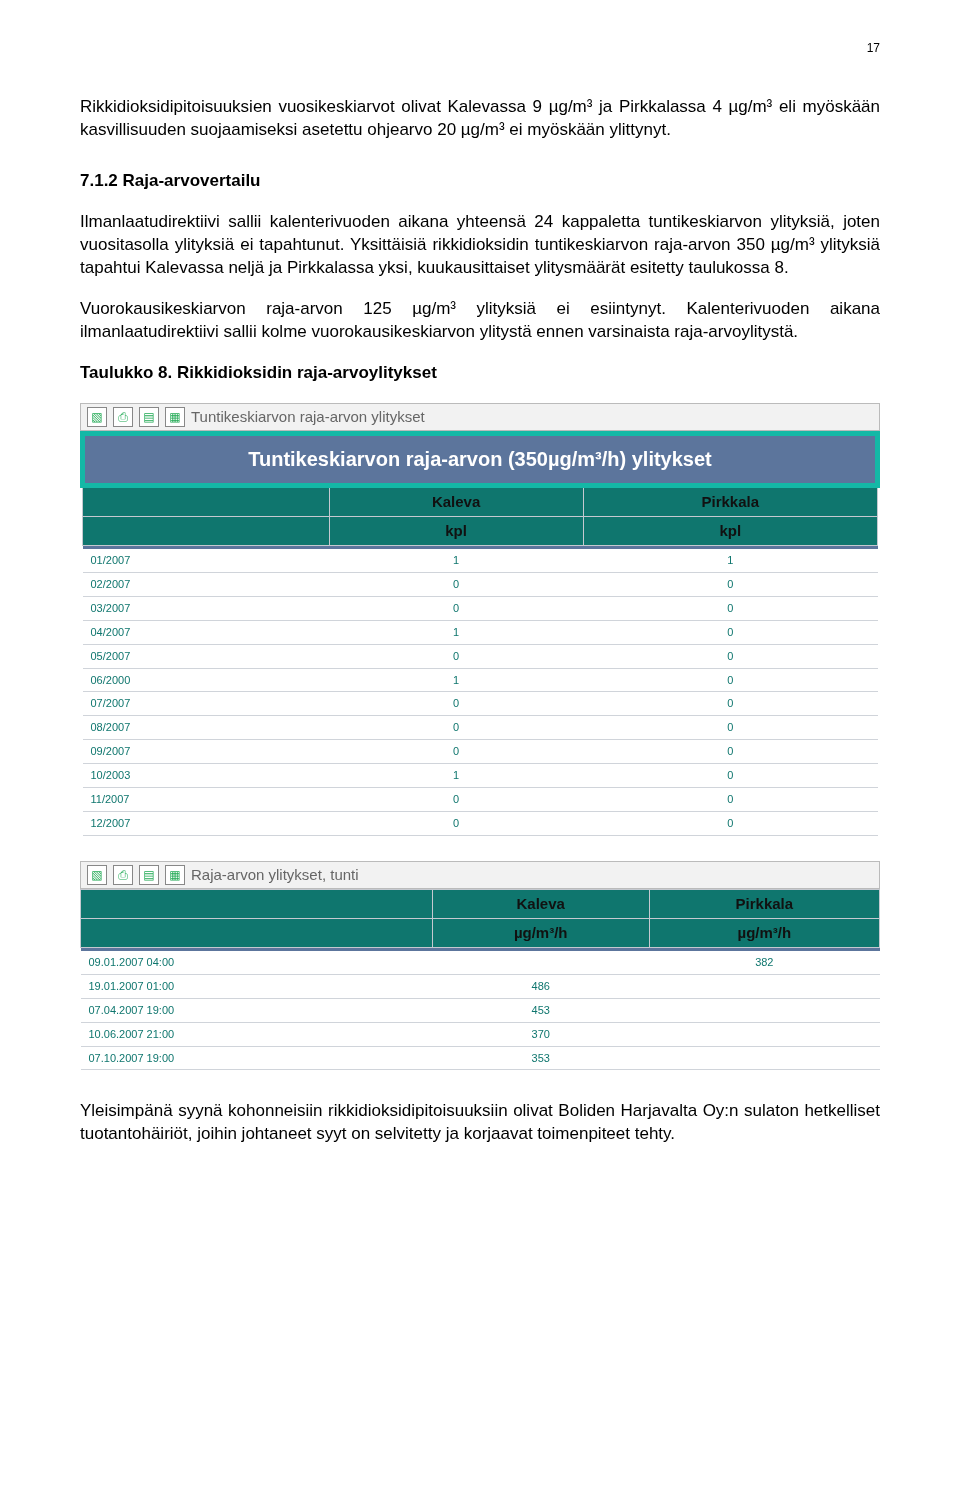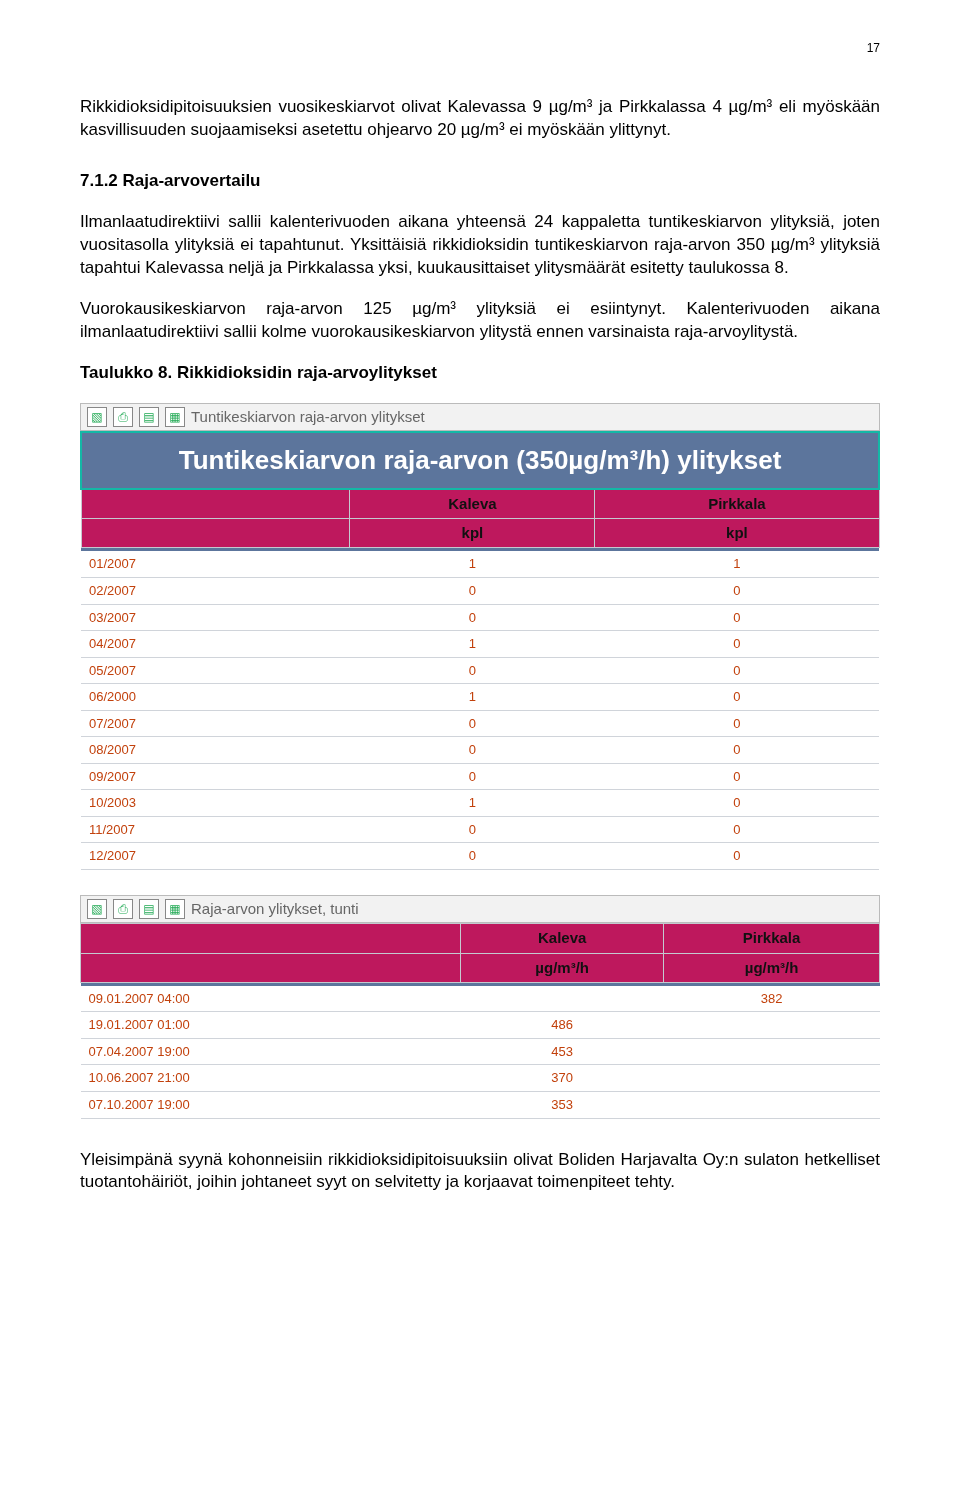--- a/index.html
+++ b/index.html
@@ -46,39 +46,39 @@
   }
   table.data{
     width:100%;
     border-collapse:collapse;
     font-size:15px;
   }
   table.data th.big{
     background:#5c759c;
     color:#fff;
     font-weight:bold;
-    font-size:26px;
+    font-size:20px;
     padding:10px;
     text-align:center;
-    border:2px solid #14b8a6;
+    border:5px solid #14b8a6;
   }
   table.data th.sub{
-    background:#be185d;
+    background:#0f766e;
     color:#111;
     font-weight:bold;
     padding:4px;
     border:1px solid #c5c9d0;
     font-size:15px;
   }
   table.data td{
     border-bottom:1px solid #d0d4da;
     padding:4px 8px;
     text-align:center;
-    color:#c2410c;
-    font-size:13px;
+    color:#0f766e;
+    font-size:11px;
   }
   table.data td.left{text-align:left;}
   table.data tr.spacer td{
     background:#5c759c;height:3px;padding:0;border:none;
   }
 </style>
 </head>
 <body>
 
 <div class="page">

